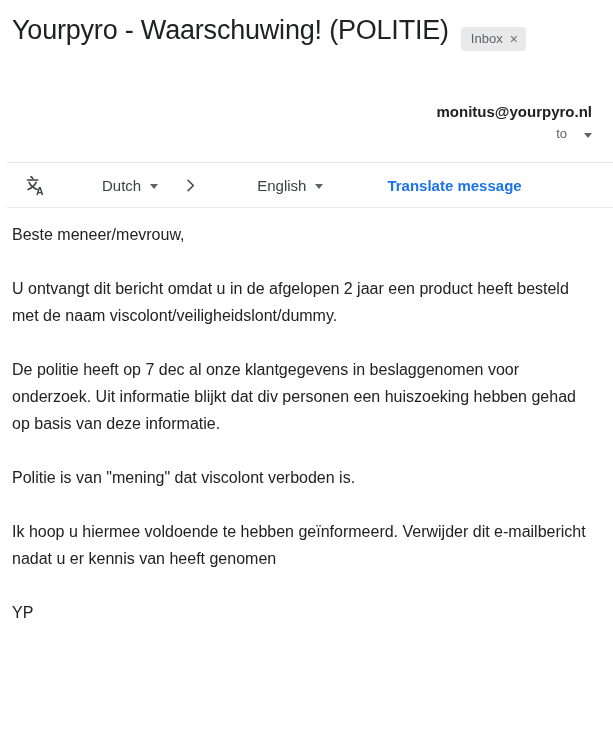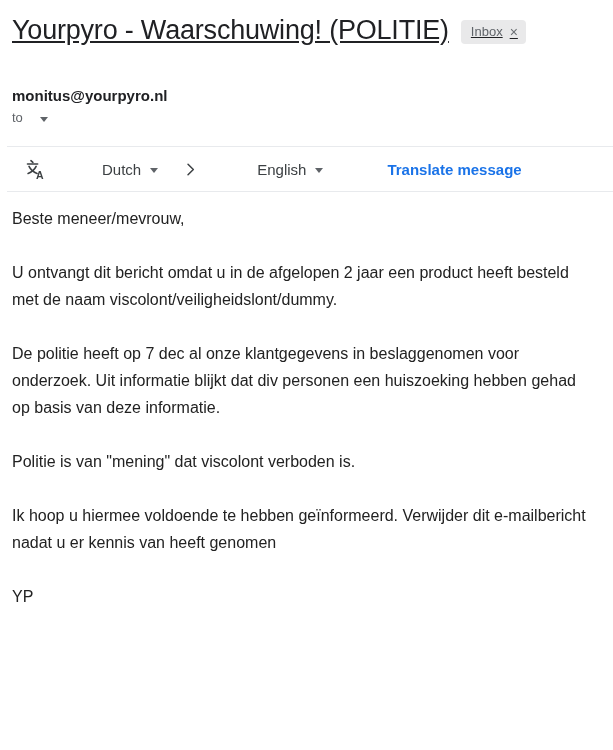--- a/index.html
+++ b/index.html
@@ -5,39 +5,39 @@
   * { margin: 0; padding: 0; box-sizing: border-box; }
   html, body { background: #ffffff; }
   body {
     width: 613px; height: 750px; overflow: hidden;
     font-family: "Liberation Sans", "DejaVu Sans", sans-serif;
     color: #202124;
   }
   .page { padding: 13px 21px 0 12px; width: 613px; height: 750px; }
 
   
-  .subject-row { display: flex; align-items: center; gap: 12px; text-decoration: underline; }
+  .subject-row { display: flex; align-items: flex-start; gap: 12px; }
   .subject {
     font-size: 27px; font-weight: 400; color: #202124;
     line-height: 34px; letter-spacing: -0.2px; white-space: nowrap;
   }
   .chip {
     display: inline-flex; align-items: center;
     background: #e9e9ea; border-radius: 4px;
-    padding: 4px 8px 4px 10px; margin-top: 4px;
+    padding: 4px 8px 4px 10px; margin-top: 14px;
     font-size: 13px; color: #5f6368; line-height: 16px;
     cursor: default; white-space: nowrap;
   }
   .chip-x {
     margin-left: 7px; font-size: 14px; color: #6b6f73;
     line-height: 14px; cursor: pointer;
   }
 
   
-  .sender-block { margin-top: 40px; }
+  .sender-block { margin-top: 52px; text-align: right; }
   .sender { font-size: 15px; font-weight: 700; color: #202124; line-height: 18px; }
   .to-row {
     margin-top: 5px; display: inline-flex; align-items: center; gap: 17px;
     font-size: 13px; color: #5f6368; line-height: 16px; cursor: pointer;
   }
   .caret {
     display: inline-block; width: 0; height: 0;
     border-left: 4.5px solid transparent; border-right: 4.5px solid transparent;
     border-top: 5px solid #5f6368; margin-top: 2px;
   }

